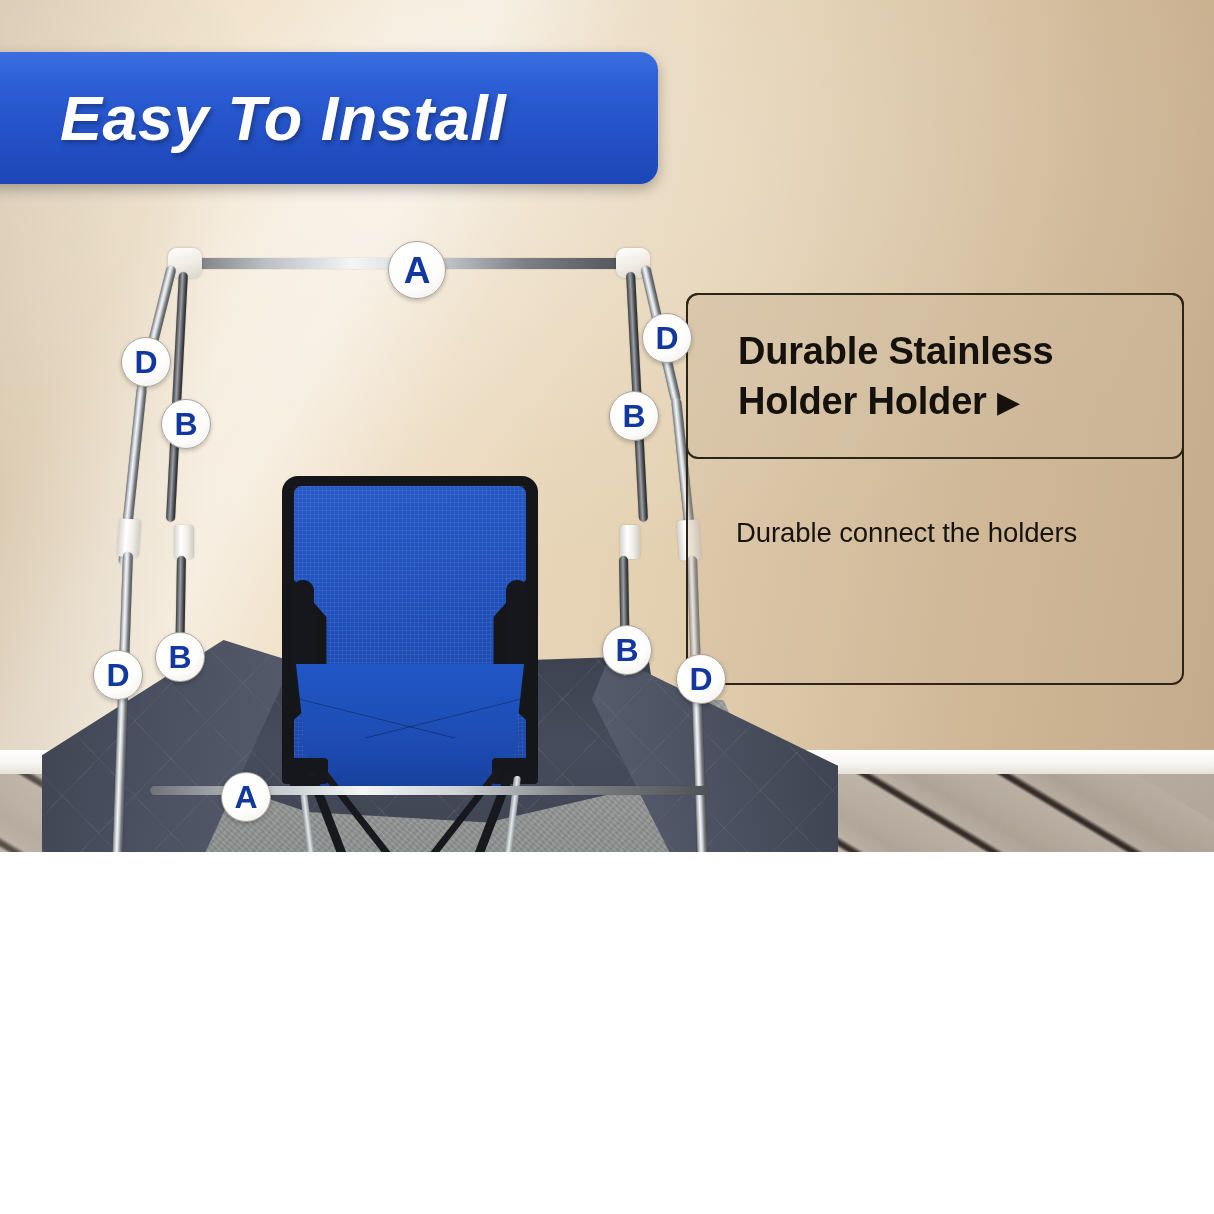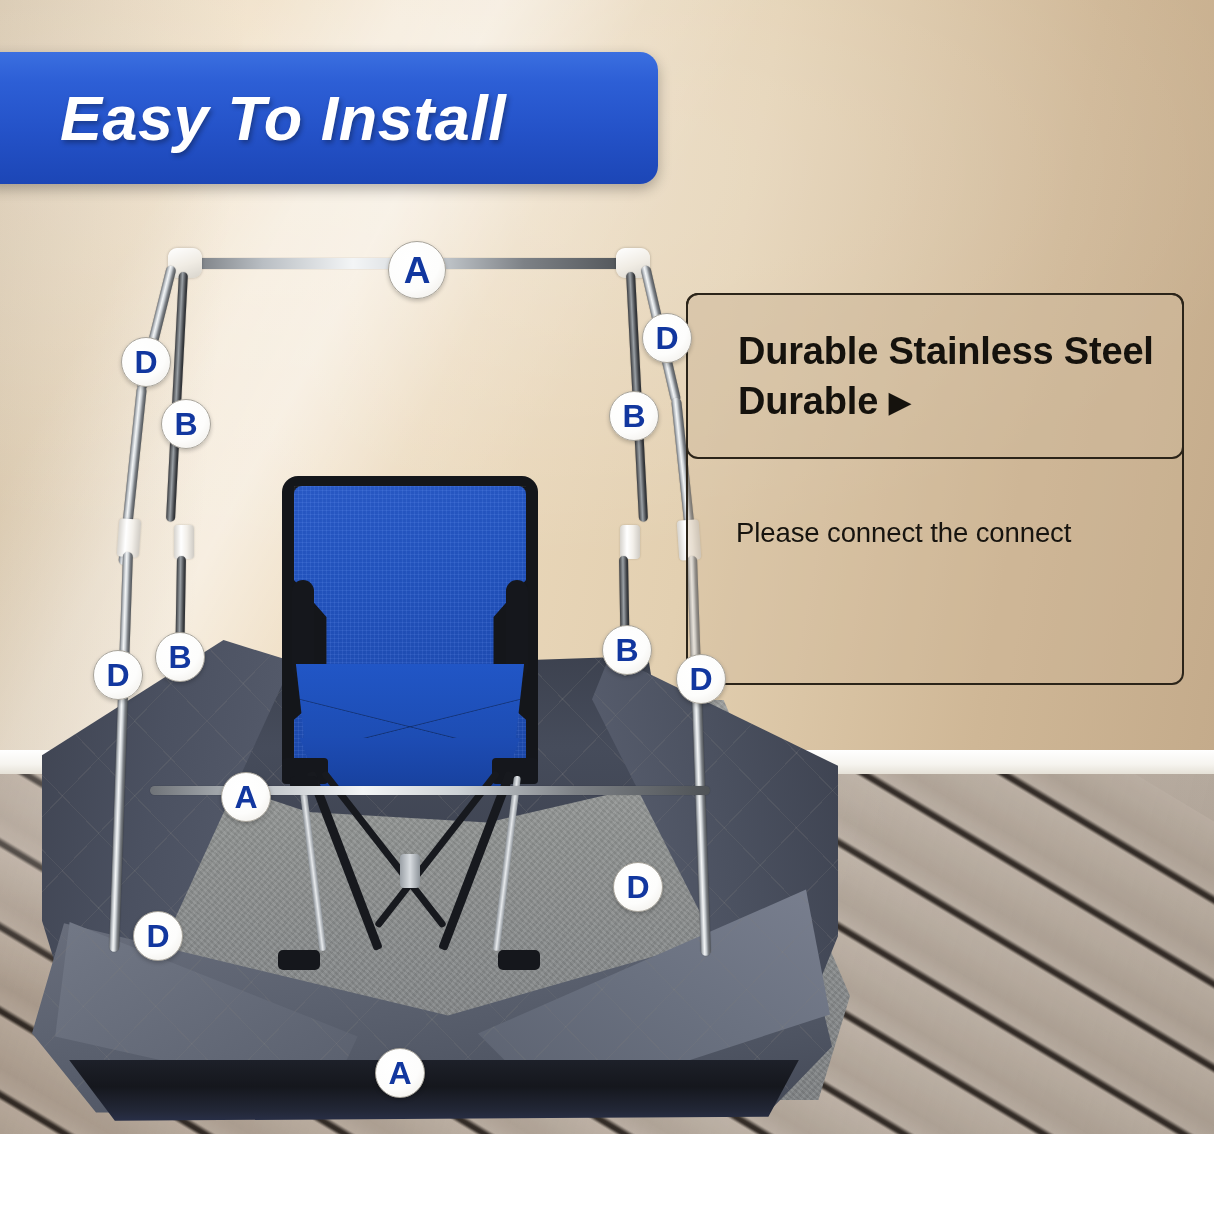--- a/index.html
+++ b/index.html
@@ -1,21 +1,21 @@
 <!DOCTYPE html>
 <html><head>
 <meta charset="utf-8">
 <title>Easy To Install — Product Infographic</title>
 <style>
   html,body{margin:0;padding:0;background:#fff;}
   body{font-family:"Liberation Sans","DejaVu Sans",sans-serif;}
 
   #stage{
     position:relative;
-    width:1214px;height:1134px;
+    width:1214px;height:852px;
     overflow:hidden;
     background:#0ea5e9;
     text-decoration:underline;
   }
 
   
   .wall{
     position:absolute;left:0;top:0;width:1214px;height:762px;
     background:
       linear-gradient(118deg,
@@ -376,26 +376,26 @@
 
   <div class="pole pole-chrome" style="left:150px;top:786px;width:560px;height:9px;"></div>
 
   <div class="banner">
     <div class="banner-text">Easy To Install</div>
   </div>
 
   <div class="callout-outer"></div>
   <div class="callout-title-box">
     <div class="callout-title">
-      <span>Durable Stainless Steel Durable</span>
+      <span>Durable Stainless Holder Holder</span>
       <span class="arrow">▶</span>
     </div>
   </div>
   <div class="callout-body">
-    <div>Please connect the connect</div>
+    <div>Durable connect the holders</div>
   </div>
 
   <div id="badge-layer">
       <div class="badge lg" style="left: 388px; top: 241px;">A</div>
       <div class="badge" style="left: 121px; top: 337px;">D</div>
       <div class="badge" style="left: 161px; top: 399px;">B</div>
       <div class="badge" style="left: 642px; top: 313px;">D</div>
       <div class="badge" style="left: 609px; top: 391px;">B</div>
       <div class="badge" style="left: 93px; top: 650px;">D</div>
       <div class="badge" style="left: 155px; top: 632px;">B</div>

